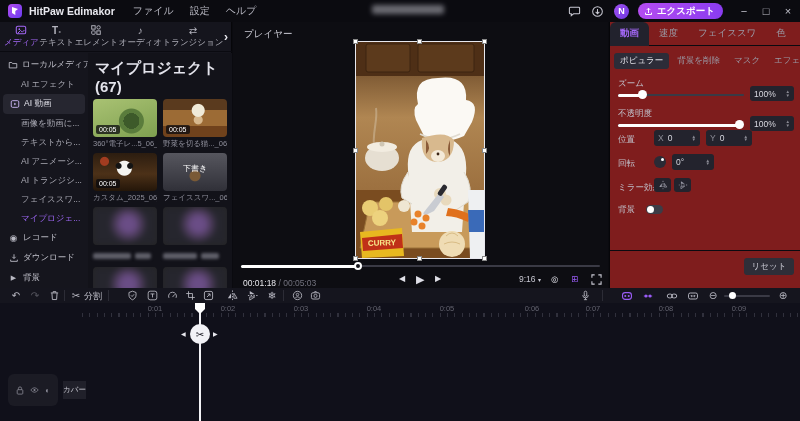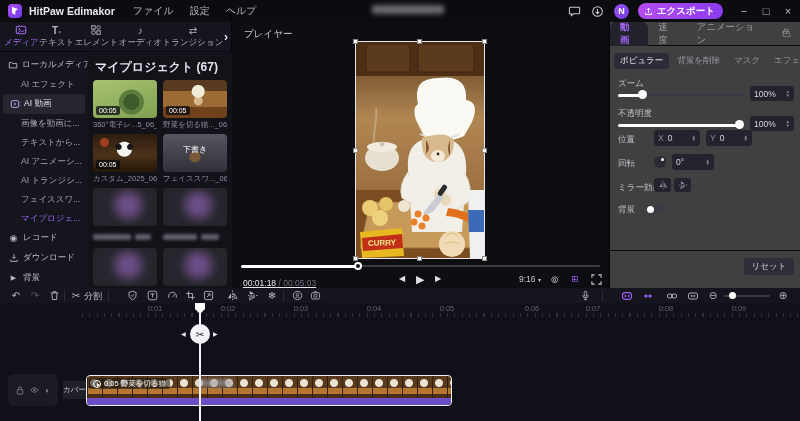--- a/index.html
+++ b/index.html
@@ -38,21 +38,21 @@
   .tab-chev { color:#e8e8ee; font-size:12px; font-weight:bold; }
 
   .nav { position:absolute; left:0; top:31px; width:88px; height:235px; display:flex; flex-direction:column; padding-top:2px; }
   .nav-item { height:20px; display:flex; align-items:center; gap:4px; padding-left:8px; font-size:8.5px; color:#c0c0ca; white-space:nowrap; }
   .nav-item.sub { padding-left:21px; height:19px; color:#aaaab4; }
   .nav-item.hl { background:#262630; border-radius:4px; margin:0 3px; padding-left:6px; color:#e4e4ec; }
   .nav-item.sel { color:#9d67f5; }
   .nav-ic { width:11px; height:11px; display:flex; align-items:center; justify-content:center; color:#b8b8c2; font-size:9px; }
 
   .media-grid-panel { position:absolute; left:88px; top:31px; width:144px; height:235px; background:#121219; overflow:hidden; }
-  .mg-header { font-size:12px; font-weight:bold; color:#e4e4ec; padding:6px 0 4px 7px; }
+  .mg-header { font-size:15px; font-weight:bold; color:#e4e4ec; padding:6px 0 4px 7px; }
   .mg-grid { display:grid; grid-template-columns:64px 64px; gap:4px 6px; padding:0 5px; }
   .mg-item { width:64px; }
   .thumb { position:relative; width:64px; height:38px; border-radius:4px; overflow:hidden; background:#222; }
   .dur { position:absolute; left:3px; bottom:3px; background:rgba(10,10,14,.75); color:#fff; font-size:7px;
     padding:1px 3px; border-radius:2px; }
   .badge-draft { position:absolute; left:50%; top:40%; transform:translate(-50%,-50%); color:#fff; font-size:8px; }
   .cap { font-size:7.5px; color:#8e8e9a; margin-top:2px; white-space:nowrap; overflow:hidden; }
   .th-avocado { background:radial-gradient(circle at 60% 58%, #3d5a2a 0 8px, #5a7c3c 8px 12px, transparent 13px),
     linear-gradient(160deg,#a9c273,#7fa050); }
   .th-cat { background:radial-gradient(circle at 55% 30%, #f0ead8 0 6px, transparent 7px),
@@ -74,29 +74,29 @@
   .player { position:absolute; left:233px; top:22px; width:375px; height:266px; background:#0d0d12; }
   .player-title { font-size:9.5px; color:#c8c8d2; padding:6px 0 0 11px;font-family:Liberation Mono, monospace; }
   .canvas { position:absolute; left:0; top:18px; width:375px; height:220px; }
   .video-box { position:absolute; left:123px; top:2px; width:128px; height:216px; outline:1px solid #e8e8ee; }
   .handle { position:absolute; width:5px; height:5px; background:#fff; border:1px solid #888; z-index:3; }
   .progress-row { position:absolute; left:8px; top:240px; width:359px; height:8px; }
   .p-track { position:absolute; left:0; top:3px; width:100%; height:2px; background:#3a3a45; border-radius:2px; }
   .p-fill { position:absolute; left:0; top:2.5px; height:3px; background:#fff; border-radius:2px; }
   .p-handle { position:absolute; top:0; width:8px; height:8px; border-radius:50%; background:#14141a; border:2px solid #fff; }
   .ctrl-row { position:absolute; left:0; top:252px; width:375px; height:14px; font-size:8.5px; }
-  .time { position:absolute; left:10px; top:4px; color:#e8e8ee;text-decoration:underline; }
+  .time { position:absolute; left:10px; top:4px; color:#e8e8ee; }
   .time .tot { color:#73737f; }
   .pc { position:absolute; top:0; color:#e0e0e8; }
   .pc.play { font-size:11px; }
   .aspect { color:#c8c8d2; }
   .grid-ic { color:#9a5cf6; }
 
   
-  .inspector { position:absolute; left:609px; top:22px; width:191px; height:266px; background:#404040; border-left:1px solid #060609; }
+  .inspector { position:absolute; left:609px; top:22px; width:191px; height:266px; background:#7f1d1d; border-left:1px solid #060609; }
   .insp-tabs { position:absolute; left:0; top:0; width:191px; height:24px; display:flex; align-items:center;
     border-bottom:1px solid #0a0a10; font-size:9.5px; color:#9a9aa6; }
   .insp-tab { padding:0 10px; height:24px; display:flex; align-items:center; }
   .insp-tab.active { background:#22222d; color:#a468f7; border-radius:6px 6px 0 0; font-weight:bold; }
   .subtabs { position:absolute; left:4px; top:30px; width:185px; height:17px; display:flex; align-items:center; gap:2px; font-size:8.5px; color:#9a9aa6; }
   .subtab { padding:2px 6px; border-radius:3px; white-space:nowrap; }
   .subtab.active { background:#2c2c38; color:#e8e8ee; }
   .ctl-label { position:absolute; left:8px; font-size:8.5px; color:#c0c0ca; }
   .slider { position:absolute; left:8px; width:126px; height:9px; }
   .s-track { position:absolute; top:4px; left:0; width:100%; height:2px; background:#3a3a45; border-radius:2px; }
@@ -450,21 +450,21 @@
             <path d="M1 4 V1 h3 M8 1 h3 v3 M11 8 v3 H8 M4 11 H1 V8" fill="none" stroke="#c8c8d2" stroke-width="1.2"></path>
           </svg>
       </span>
     </div>
   </div>
 
   <div class="inspector">
     <div class="insp-tabs">
       <div class="insp-tab active">動画</div>
       <div class="insp-tab">速度</div>
-      <div class="insp-tab">アニメーション</div>
+      <div class="insp-tab">フェイススワ</div>
       <div class="insp-tab">色</div>
     </div>
     <div class="subtabs">
       <span class="subtab active">ポピュラー</span>
       <span class="subtab">背景を削除</span>
       <span class="subtab">マスク</span>
       <span class="subtab">エフェクト</span>
 
     </div>
 
@@ -685,29 +685,20 @@
         <span>
           <svg class="ic" width="9" height="8" viewBox="0 0 12 10">
               <path d="M1 5 q5-6 10 0 q-5 6 -10 0 z" fill="none" stroke="#8a8a96" stroke-width="1"></path>
               <circle cx="6" cy="5" r="1.4" fill="#8a8a96"></circle>
             </svg>
         </span>
         <span style="font-size:8px;">◐</span>
       </div>
       <div class="cover-btn">カバー</div>
 
-      <div class="clip">
-        <div class="clip-film"></div>
-        <div class="clip-audio"></div>
-        <div class="clip-label">
-          <span class="play-circle"></span>
-          <span>0:05 野菜を切る猫</span>
-        </div>
-        <div class="clip-label-blur"></div>
-      </div>
     </div>
 
     <div class="playhead-line"></div>
     <div class="playhead-cap"></div>
     <span class="ph-arrow" style="left:181px;">◀</span>
     <div class="ph-scissors">✂</div>
     <span class="ph-arrow" style="left:213px;">▶</span>
   </div>
 
 </div>

